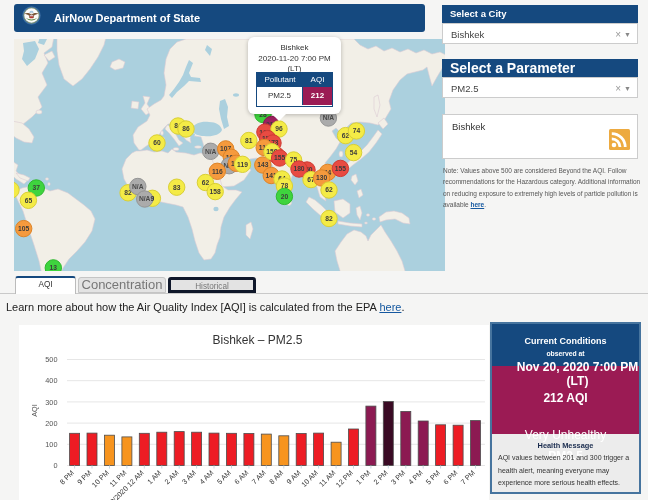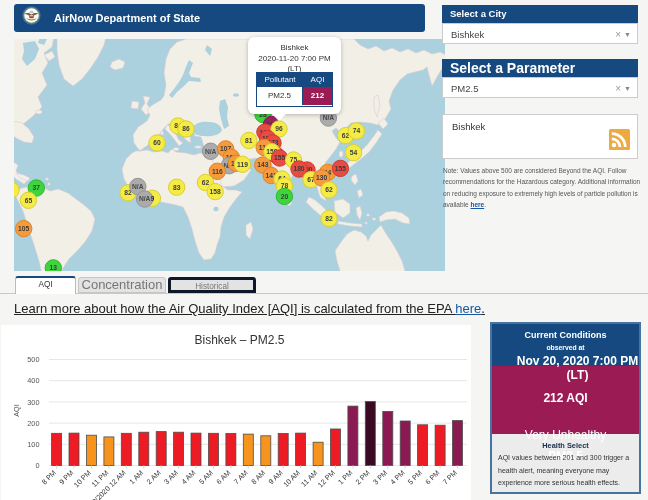--- a/index.html
+++ b/index.html
@@ -356,23 +356,23 @@
     <div style="width:46px;text-align:center;line-height:18px;font-size:8px;color:#333;border-right:1.5px solid #15497f;box-sizing:border-box;">PM2.5</div>
     <div style="flex:1;text-align:center;line-height:18px;font-size:8px;font-weight:bold;color:#fff;background:#9b1b54;">212</div>
   </div>
 </div>
 
 <div class="abs" style="left:0;top:293px;width:648px;border-top:1px solid #c9c9c9;"></div>
 <div class="abs" style="left:15px;top:276px;width:61px;height:18px;background:#fff;border:1px solid #bbb;border-top:2px solid #15497f;border-bottom:none;box-sizing:border-box;border-radius:3px 3px 0 0;text-align:center;font-size:8.2px;color:#333;line-height:13px;z-index:2;">AQI</div>
 <div class="abs" style="left:78px;top:277px;width:88px;height:16px;background:#e3e3e3;border:1px solid #c5c5c5;box-sizing:border-box;border-radius:3px 3px 0 0;text-align:center;font-size:13px;color:#777;line-height:14px;">Concentration</div>
 <div class="abs" style="left:168px;top:277px;width:88px;height:16px;background:#e3e3e3;border:3px solid #0f172a;box-sizing:border-box;border-radius:3px 3px 0 0;text-align:center;font-size:8.2px;color:#777;line-height:14px;">Historical</div>
 
-<div class="abs" style="left:14px;top:301px;font-size:13px;color:#222;text-decoration:underline;">Learn more about how the Air Quality Index [AQI] is calculated from the EPA <a style="color:#1558a0;text-decoration:underline;">here</a>.</div>
-
-<div class="abs" style="left:1px;top:325px;width:470px;height:175px;background:#fff;">
+<div class="abs" style="left:6px;top:301px;font-size:11px;color:#222;">Learn more about how the Air Quality Index [AQI] is calculated from the EPA <a style="color:#1558a0;text-decoration:underline;">here</a>.</div>
+
+<div class="abs" style="left:19px;top:325px;width:470px;height:175px;background:#fff;">
   <div style="text-align:center;font-size:12px;color:#333;padding:8px 0 0 7px;">Bishkek – PM2.5</div>
   <svg class="abs" style="left:0;top:0;" width="470" height="175" viewBox="0 0 470 175">
     <text transform="translate(17.5,85.5) rotate(-90)" font-size="7.3" fill="#555" text-anchor="middle">AQI</text>
     <line x1="48" y1="34.5" x2="466" y2="34.5" stroke="#e6e6e6" stroke-width="1"></line>
 <text x="38.5" y="37.2" font-size="7.3" fill="#555" text-anchor="end">500</text>
 <line x1="48" y1="55.7" x2="466" y2="55.7" stroke="#e6e6e6" stroke-width="1"></line>
 <text x="38.5" y="58.4" font-size="7.3" fill="#555" text-anchor="end">400</text>
 <line x1="48" y1="76.9" x2="466" y2="76.9" stroke="#e6e6e6" stroke-width="1"></line>
 <text x="38.5" y="79.6" font-size="7.3" fill="#555" text-anchor="end">300</text>
 <line x1="48" y1="98.1" x2="466" y2="98.1" stroke="#e6e6e6" stroke-width="1"></line>
@@ -476,26 +476,26 @@
     <rect width="21" height="21" rx="1.5" fill="#edaa40"></rect>
     <circle cx="5" cy="16" r="2.3" fill="#fff"></circle>
     <path d="M2.8 8.4 A9.6 9.6 0 0 1 12.4 18 L9.6 18 A6.8 6.8 0 0 0 2.8 11.2 Z" fill="#fff"></path>
     <path d="M2.8 3.2 A14.8 14.8 0 0 1 17.6 18 L14.8 18 A12 12 0 0 0 2.8 6 Z" fill="#fff"></path>
   </svg>
 </div>
 <div class="abs" style="left:443px;top:165px;width:200px;font-size:6.5px;color:#555;line-height:11.3px;">Note: Values above 500 are considered Beyond the AQI. Follow recommendations for the Hazardous category. Additional information on reducing exposure to extremely high levels of particle pollution is available <a style="color:#1558a0;font-weight:bold;text-decoration:underline;">here</a>.</div>
 
 <div class="abs" style="left:490px;top:322px;width:151px;height:172px;border:2px solid #46749e;box-sizing:border-box;background:#ececec;">
   <div style="background:#15497f;color:#fff;text-align:center;height:42px;">
-    <div style="font-size:9px;font-weight:bold;padding-top:6px;">Current Conditions</div>
+    <div style="font-size:9px;font-weight:bold;padding-top:12px;">Current Conditions</div>
     <div style="font-size:6.8px;font-weight:bold;margin-top:4px;">observed at</div>
     <div style="font-size:12px;font-weight:bold;margin-top:3px;padding-left:24px;">Nov 20, 2020 7:00 PM (LT)</div>
   </div>
   <div style="background:#9b1b54;color:#fff;text-align:center;height:68px;">
     <div style="font-size:12px;font-weight:bold;padding-top:26px;line-height:13px;">212 AQI</div>
     <div style="font-size:12px;font-weight:normal;margin-top:24px;line-height:13px;">Very Unhealthy</div>
     <div style="font-size:12px;font-weight:bold;margin-top:8px;line-height:13px;">PM2.5</div>
   </div>
   <div style="padding:7px 6px 0 6px;">
-    <div style="text-align:center;font-size:7.4px;font-weight:bold;color:#1a2c4e;">Health Select</div>
+    <div style="text-align:center;font-size:7.4px;font-weight:bold;color:#1a2c4e;">Health Message</div>
     <div style="font-size:7px;color:#333;line-height:12.7px;margin-top:2px;">AQI values between 201 and 300 trigger a health alert, meaning everyone may experience more serious health effects.</div>
   </div>
 </div>
 
 </body></html>

